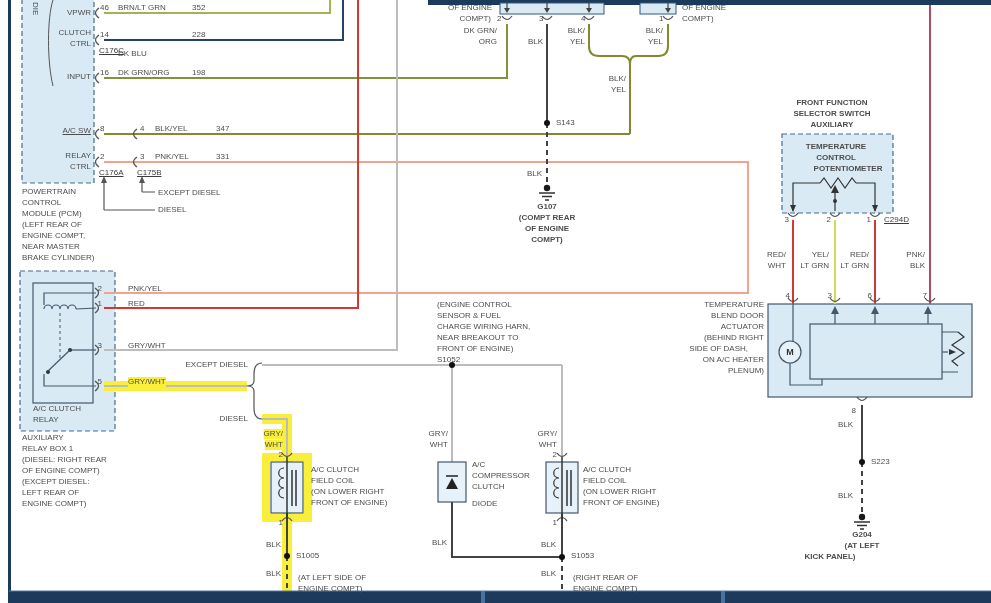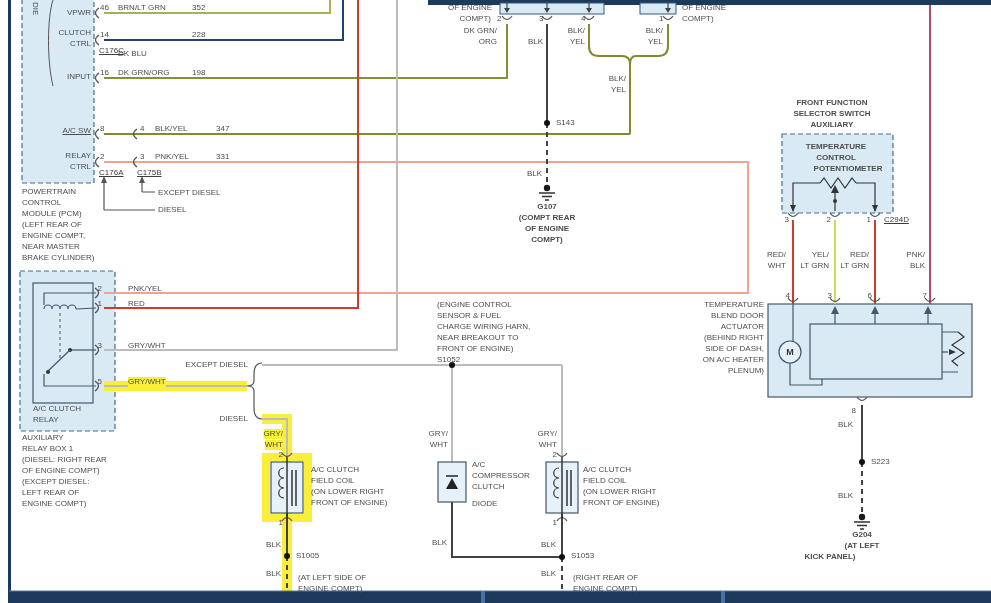--- a/index.html
+++ b/index.html
@@ -344,21 +344,21 @@
       <span class="lbl ar" style="left: 925px; top: 250px;">PNK/</span>
       <span class="lbl ar" style="left: 925px; top: 261px;">BLK</span>
       <span class="lbl ar" style="left: 790px; top: 291px;">4</span>
       <span class="lbl ar" style="left: 832px; top: 291px;">3</span>
       <span class="lbl ar" style="left: 872px; top: 291px;">6</span>
       <span class="lbl ar" style="left: 927px; top: 291px;">7</span>
       <span class="lbl ar" style="left: 764px; top: 300px;">TEMPERATURE</span>
       <span class="lbl ar" style="left: 764px; top: 311px;">BLEND DOOR</span>
       <span class="lbl ar" style="left: 764px; top: 322px;">ACTUATOR</span>
       <span class="lbl ar" style="left: 764px; top: 333px;">(BEHIND RIGHT</span>
-      <span class="lbl ar" style="left: 764px; top: 344px;">SIDE OF DASH,</span>
+      <span class="lbl ar" style="left: 748px; top: 344px;">SIDE OF DASH,</span>
       <span class="lbl ar" style="left: 764px; top: 355px;">ON A/C HEATER</span>
       <span class="lbl ar" style="left: 764px; top: 366px;">PLENUM)</span>
       <span class="lbl mot ac" style="left: 790px; top: 347px;">M</span>
       <span class="lbl ar" style="left: 856px; top: 406px;">8</span>
       <span class="lbl ar" style="left: 853px; top: 420px;">BLK</span>
       <span class="lbl" style="left: 871px; top: 457px;">S223</span>
       <span class="lbl ar" style="left: 853px; top: 491px;">BLK</span>
       <span class="lbl ac" style="left: 862px; top: 530px;">G204</span>
       <span class="lbl ac" style="left: 862px; top: 541px;">(AT LEFT</span>
       <span class="lbl ac" style="left: 830px; top: 552px;">KICK PANEL)</span>

